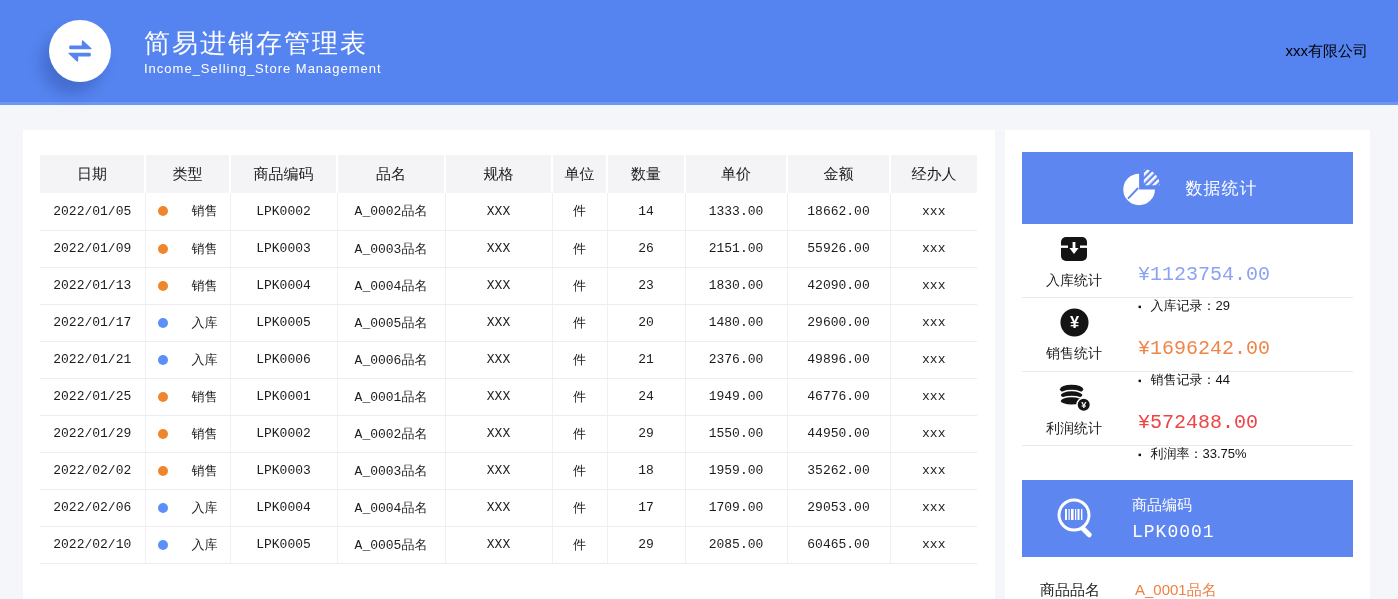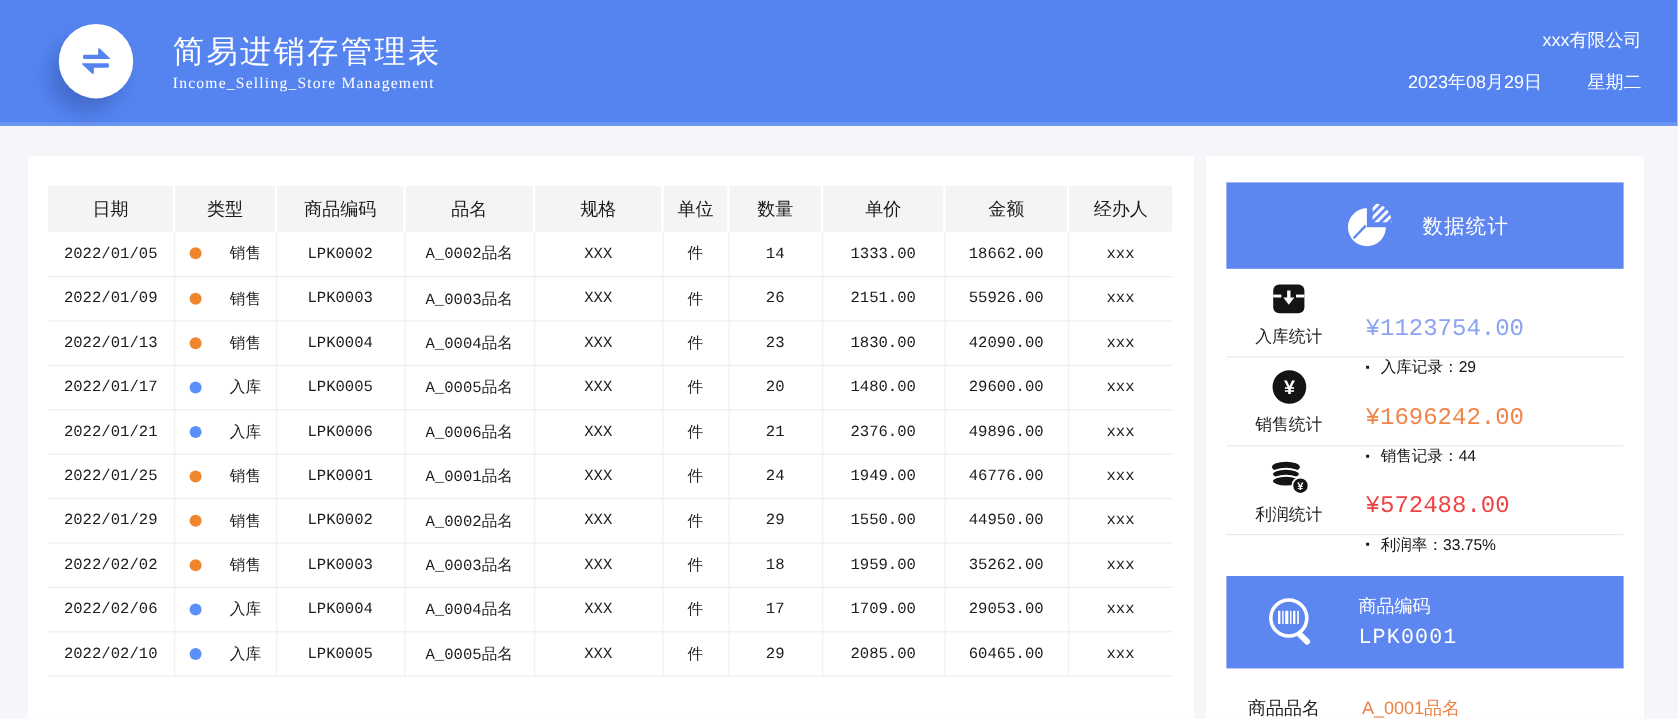--- a/index.html
+++ b/index.html
@@ -20,23 +20,23 @@
   .logo-circle {
     width:62px; height:62px; border-radius:50%;
     background:#fff; flex:0 0 auto;
     display:flex; align-items:center; justify-content:center;
     box-shadow:-8px 12px 14px rgba(30,50,120,.28);
   }
   .titles { margin-left:33px; color:#fff; }
   .app-title { font-size:26px; letter-spacing:2px; }
   .app-subtitle {
     font-size:13px; letter-spacing:1px;
-    font-family:Liberation Serif, serif;
-  }
-  .header-right { margin-left:auto; text-align:right; color:#ffffff; }
+    font-family:Liberation Sans, sans-serif;
+  }
+  .header-right { margin-left:auto; text-align:right; color:#000000; }
   .company { font-size:15px; }
   .date-row { margin-top:16px; font-size:15px; }
   .weekday { margin-left:38px; }
 
   
   .main { display:flex; padding:25px 28px 4px 23px; gap:10px; }
   .card { background:#fff; height:469px; }
   .table-card { width:972px; padding:25px 18px 0 17px; overflow:hidden; }
   .stats-card { width:365px; padding:22px 17px 0; overflow:hidden; }
 
@@ -104,23 +104,20 @@
         <path d="M46 39 H27 v7 q0 3 -2.6 1.2 L11 34.5 q-1.5-1.5 1-1.5 h34 q2 0 2 2 v2 q0 2-2 2 z"></path>
       </g>
     </svg>
   </div>
   <div class="titles">
     <div class="app-title">简易进销存管理表</div>
     <div class="app-subtitle">Income_Selling_Store Management</div>
   </div>
   <div class="header-right">
     <div class="company">xxx有限公司</div>
-    <div class="date-row">
-      <span>2023年08月29日</span><span class="weekday">星期二</span>
-    </div>
   </div>
 </header>
 
 <main class="main">
 
   <section class="card table-card">
     <table>
       <colgroup>
         <col class="c-date">
           <col class="c-type">

